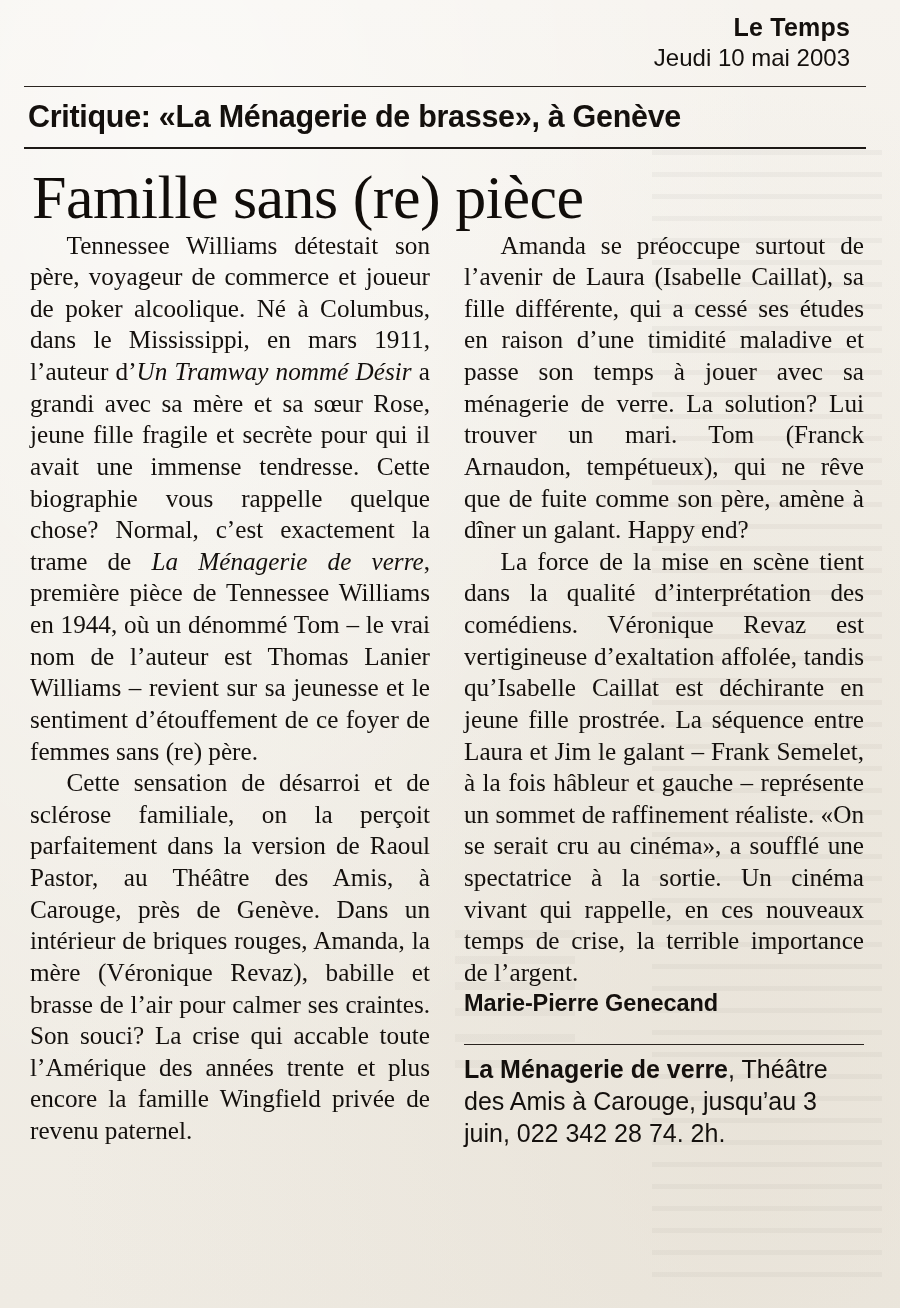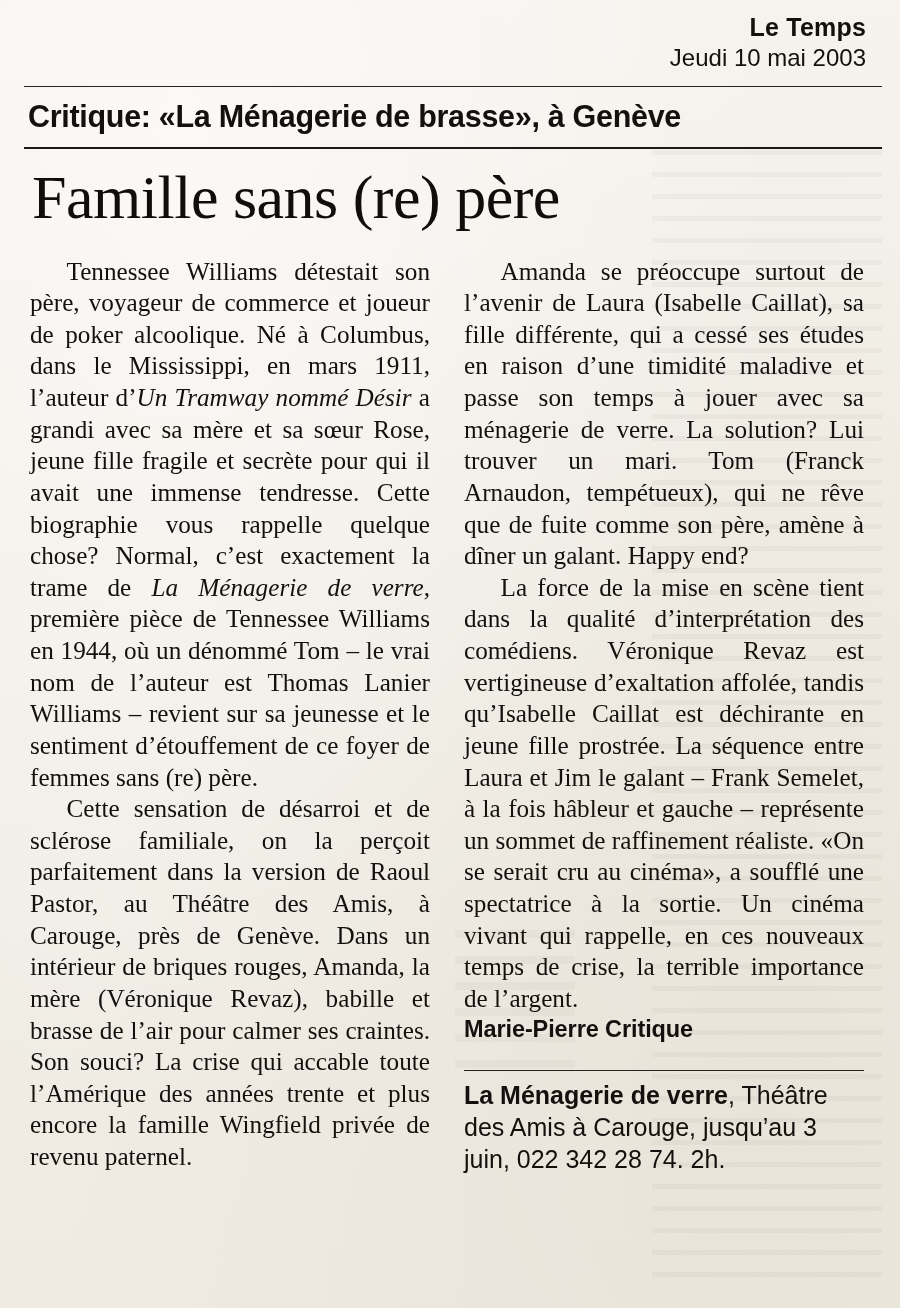--- a/index.html
+++ b/index.html
@@ -44,21 +44,21 @@
     height: 140px;
     opacity: 0.06;
     background: repeating-linear-gradient(180deg, rgba(60,50,40,0.6) 0px, rgba(60,50,40,0.6) 8px, rgba(0,0,0,0) 8px, rgba(0,0,0,0) 26px);
     pointer-events: none;
   }
   .sheet {
     position: relative;
     width: 900px;
     height: 1308px;
     box-sizing: border-box;
-    padding: 14px 18px 0 24px;
+    padding: 14px 34px 0 24px;
   }
   .masthead {
     text-align: right;
     padding-right: 16px;
   }
   .masthead .brand {
     font-family: "Liberation Sans", sans-serif;
     font-weight: bold;
     font-size: 25px;
     letter-spacing: 0.2px;
@@ -95,21 +95,20 @@
     font-size: 62px;
     font-weight: normal;
     letter-spacing: -0.5px;
     margin: 16px 0 0 8px;
     line-height: 1.05;
     color: #110d0a;
   }
   .columns {
     display: flex;
     gap: 34px;
-    margin-top: 26px;
     padding-left: 6px;
   }
   .col {
     width: 400px;
     font-size: 25.2px;
     line-height: 1.255;
     text-align: justify;
     text-justify: inter-word;
     hyphens: manual;
   }
@@ -162,33 +161,33 @@
     <div class="brand">Le Temps</div>
     <div class="date">Jeudi 10 mai 2003</div>
   </div>
 
   <hr class="rule-top">
 
   <div class="kicker">Critique: «La Ménagerie de brasse», à Genève</div>
 
   <hr class="rule-under-kicker">
 
-  <h1 class="headline">Famille sans (re) père</h1>
+  <h1 class="headline">Famille sans (re) pièce</h1>
 
   <div class="columns">
 
     <div class="col">
       <p><span>Tennessee Williams détestait son père, voyageur de commerce et joueur de poker alcoolique. Né à Columbus, dans le Mississippi, en mars 1911, l’auteur d’</span><em>Un Tramway nommé Désir</em><span> a grandi avec sa mère et sa sœur Rose, jeune fille fragile et secrète pour qui il avait une immense tendresse. Cette biographie vous rappelle quelque chose? Normal, c’est exactement la trame de </span><em>La Ménagerie de verre</em><span>, première pièce de Tennessee Williams en 1944, où un dénommé Tom – le vrai nom de l’auteur est Thomas Lanier Williams – revient sur sa jeunesse et le sentiment d’étouffement de ce foyer de femmes sans (re) père.</span></p>
       <p>Cette sensation de désarroi et de sclérose familiale, on la perçoit parfaitement dans la version de Raoul Pastor, au Théâtre des Amis, à Carouge, près de Genève. Dans un intérieur de briques rouges, Amanda, la mère (Véronique Revaz), babille et brasse de l’air pour calmer ses craintes. Son souci? La crise qui accable toute l’Amérique des années trente et plus encore la famille Wingfield privée de revenu paternel.</p>
     </div>
 
     <div class="col">
       <p>Amanda se préoccupe surtout de l’avenir de Laura (Isabelle Caillat), sa fille différente, qui a cessé ses études en raison d’une timidité maladive et passe son temps à jouer avec sa ménagerie de verre. La solution? Lui trouver un mari. Tom (Franck Arnaudon, tempétueux), qui ne rêve que de fuite comme son père, amène à dîner un galant. Happy end?</p>
       <p>La force de la mise en scène tient dans la qualité d’interprétation des comédiens. Véronique Revaz est vertigineuse d’exaltation affolée, tandis qu’Isabelle Caillat est déchirante en jeune fille prostrée. La séquence entre Laura et Jim le galant – Frank Semelet, à la fois hâbleur et gauche – représente un sommet de raffinement réaliste. «On se serait cru au cinéma», a soufflé une spectatrice à la sortie. Un cinéma vivant qui rappelle, en ces nouveaux temps de crise, la terrible importance de l’argent.</p>
-      <p class="byline noindent">Marie-Pierre Critique</p>
+      <p class="byline noindent">Marie-Pierre Genecand</p>
 
       <div class="infobox">
         <hr class="rule-info">
         <span><b>La Ménagerie de verre</b></span><span>, Théâtre des Amis à Carouge, jusqu’au 3 juin, 022 342 28 74. 2h.</span>
       </div>
     </div>
 
   </div>
 </div>
 

